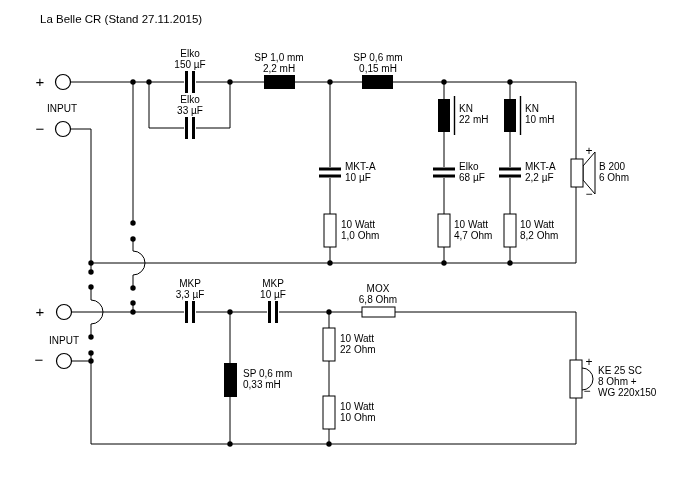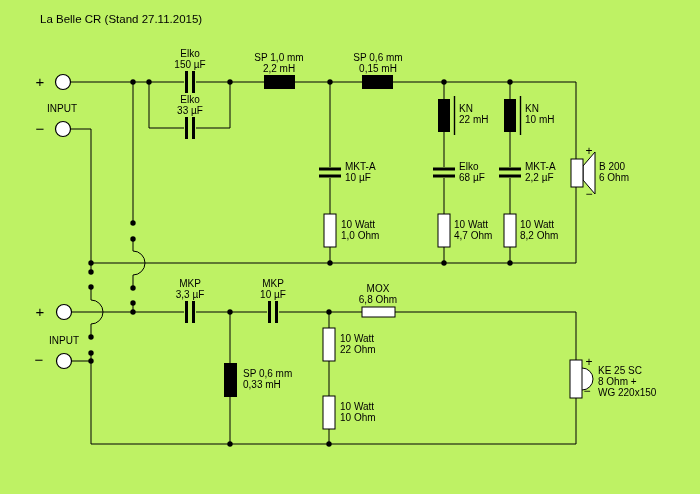--- a/index.html
+++ b/index.html
@@ -1,17 +1,17 @@
 <!DOCTYPE html>
 <html><head>
 <meta charset="utf-8">
 <style>
   html,body{margin:0;padding:0;background:#e8e8e8;}
   .page{
-    width:700px;height:494px;background:#bef264;position:relative;
+    width:700px;height:494px;background:#ffffff;position:relative;
     font-family:"Liberation Sans","DejaVu Sans",sans-serif;
     overflow:hidden;
   }
   svg{display:block;}
   .wire{stroke:#000;stroke-width:1;fill:none;}
   .wire-thick{stroke:#000;stroke-width:3;fill:none;}
   .core{stroke:#000;stroke-width:1.4;fill:none;}
   .coil{fill:#000;stroke:none;}
   .res{fill:#fff;stroke:#000;stroke-width:1;}
   .drv{fill:#fff;stroke:#000;stroke-width:1;}

